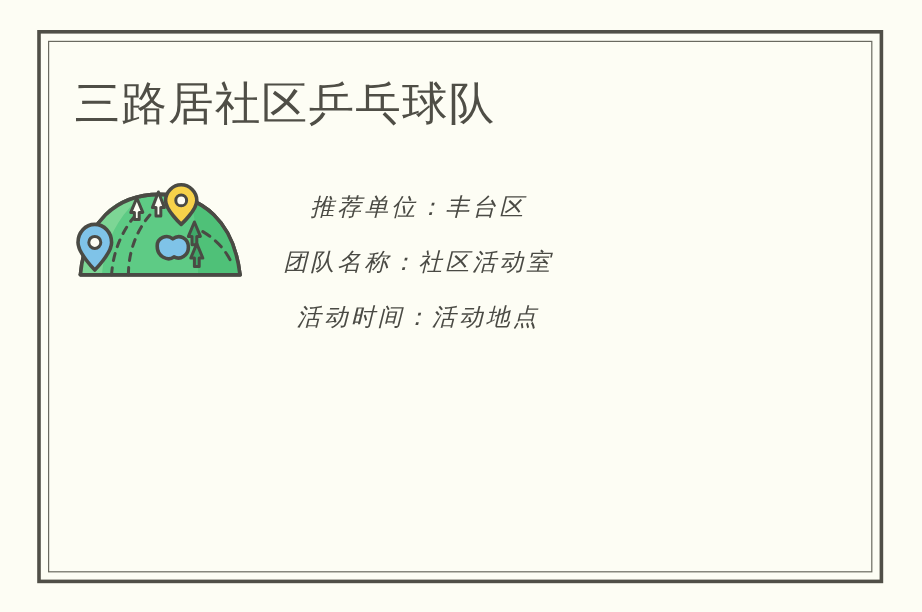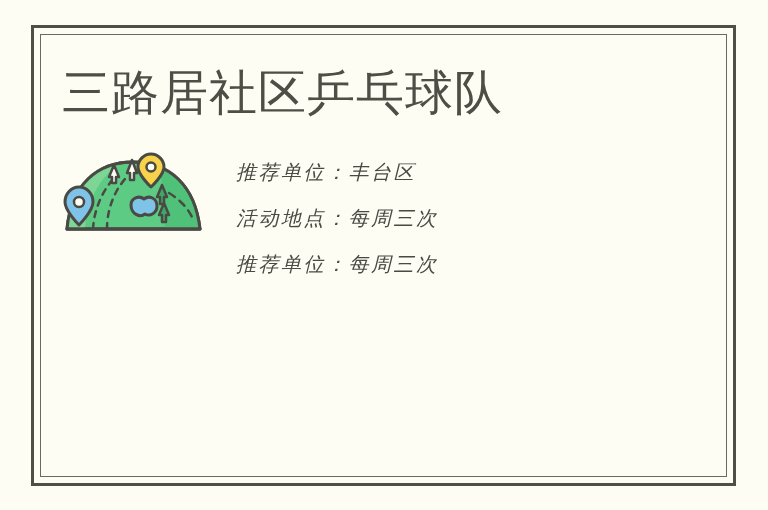--- a/index.html
+++ b/index.html
@@ -41,21 +41,21 @@
     left: 0;
     top: 0;
     right: 0;
     bottom: 0;
   }
 
   #page-title {
     position: absolute;
     left: 21px;
     top: 32px;
-    font-size: 48px;
+    font-size: 38px;
     line-height: 1.1;
     letter-spacing: 1px;
     color: #4f4e46;
     font-weight: 400;
     white-space: nowrap;
   }
 
   #detail-row {
     position: absolute;
     left: 0;
@@ -69,21 +69,21 @@
     flex: 0 0 auto;
     margin-left: 20px;
     margin-top: 6px;
     width: 145px;
     height: 88px;
   }
 
   #info-block {
     flex: 0 0 auto;
     margin-left: 30px;
-    text-align: left;
+    text-align: center;
     padding-top: 6px;
   }
 
   .info-line {
     font-family: "DejaVu Sans", "Liberation Sans", sans-serif;
     font-size: 20px;
     line-height: 46px;
     color: #4a4a44;
     letter-spacing: 2.5px;
     white-space: nowrap;
@@ -139,20 +139,20 @@
 
             <g>
               <path d="M90 5 C97 5 103 11 103 18 C103 26 90 38 90 38 C90 38 77 26 77 18 C77 11 83 5 90 5 Z" fill="#f7d24a" stroke="#4a4a44" stroke-width="3" stroke-linejoin="round"></path>
               <circle cx="90" cy="18" r="4.5" fill="#fdfdf4" stroke="#4a4a44" stroke-width="2.5"></circle>
             </g>
           </svg>
         </div>
 
         <div id="info-block">
           <div class="info-line">推荐单位：丰台区</div>
-          <div class="info-line">活动地点：每周三次</div>
-          <div class="info-line">推荐单位：每周三次</div>
+          <div class="info-line">团队名称：社区活动室</div>
+          <div class="info-line">活动时间：活动地点</div>
         </div>
 
       </div>
     </div>
   </div>
 </div>
 
 </body></html>

